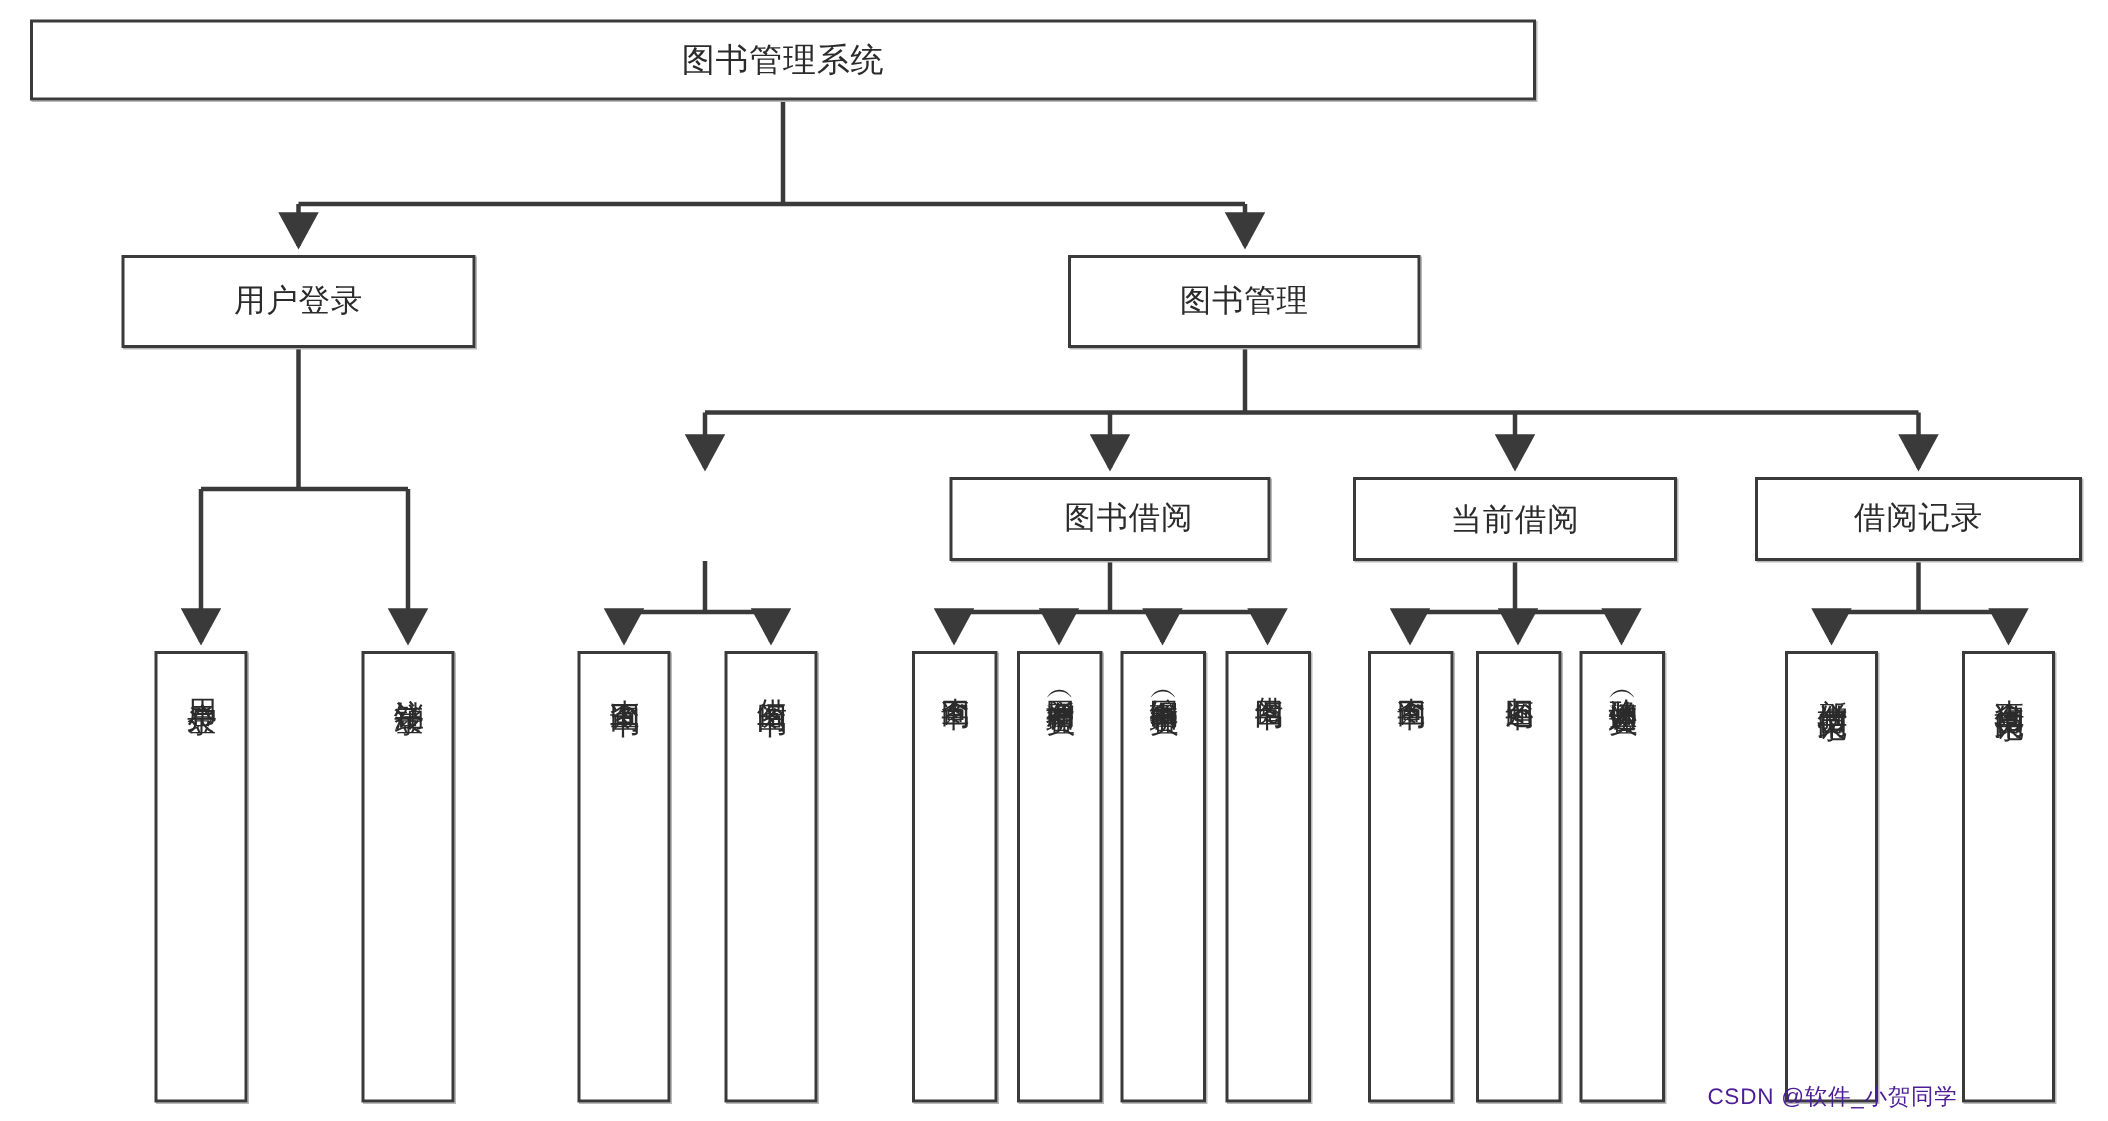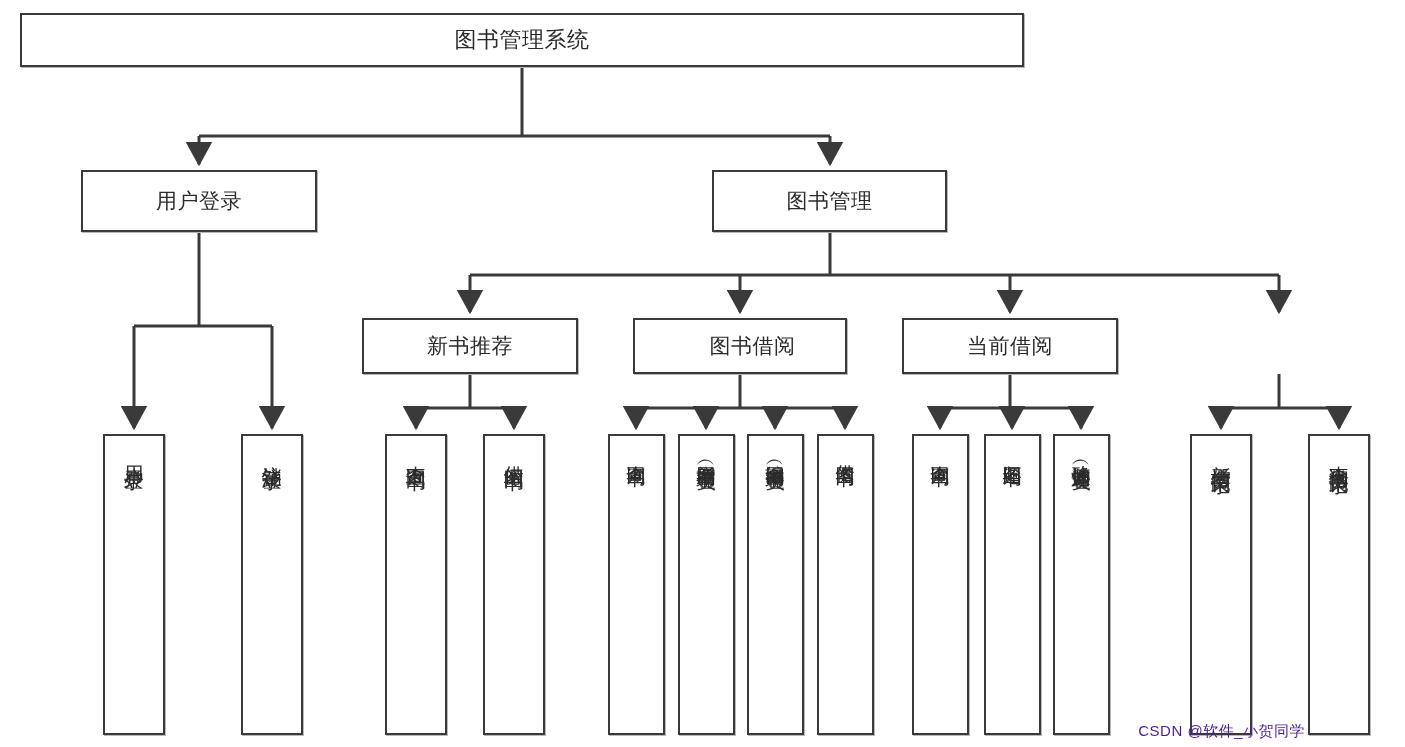--- a/index.html
+++ b/index.html
@@ -125,28 +125,28 @@
     <span class="lbl">图书管理系统</span>
   </div>
 
   <div class="node h" style="left: 81px; top: 170px; width: 236px; height: 62px;">
     <span class="lbl">用户登录</span>
   </div>
   <div class="node h" style="left: 712px; top: 170px; width: 235px; height: 62px; align-items: center;">
     <span class="lbl">图书管理</span>
   </div>
 
-  <div class="node h" style="left: 362px; top: 318px; width: 216px; height: 56px;">
-    <span class="lbl">新书推荐</span>
-  </div>
   <div class="node h" style="left: 633px; top: 318px; width: 214px; height: 56px; padding-left: 25px;">
     <span class="lbl">图书借阅</span>
   </div>
   <div class="node h" style="left: 902px; top: 318px; width: 216px; height: 56px; font-family: Liberation Serif, serif;">
     <span class="lbl">当前借阅</span>
+  </div>
+  <div class="node h" style="left: 1170px; top: 318px; width: 218px; height: 56px;">
+    <span class="lbl">借阅记录</span>
   </div>
 
   <div class="node v" style="left: 103px; top: 434px; width: 62px; height: 301px;">
     <span class="lbl">用户登录</span>
   </div>
   <div class="node v" style="left: 241px; top: 434px; width: 62px; height: 301px;">
     <span class="lbl">注销登录</span>
   </div>
   <div class="node v" style="left: 385px; top: 434px; width: 62px; height: 301px;">
     <span class="lbl">查询图书</span>

